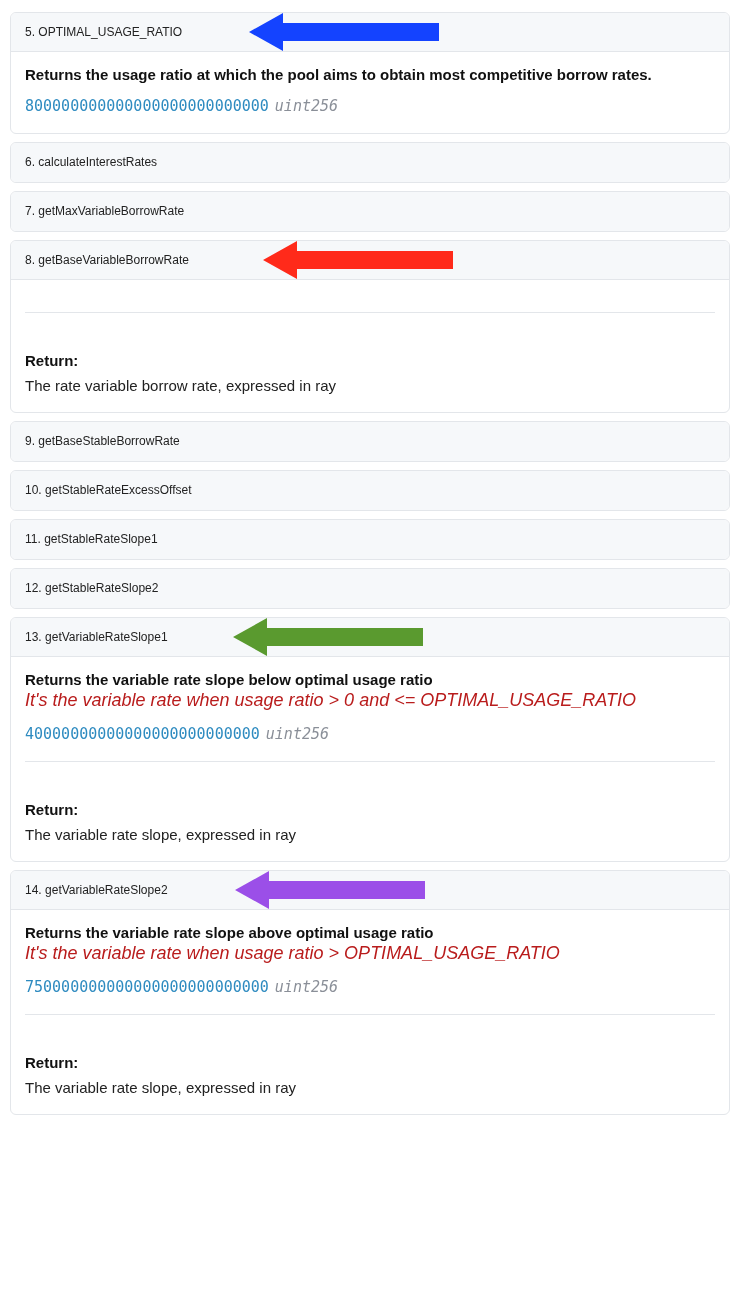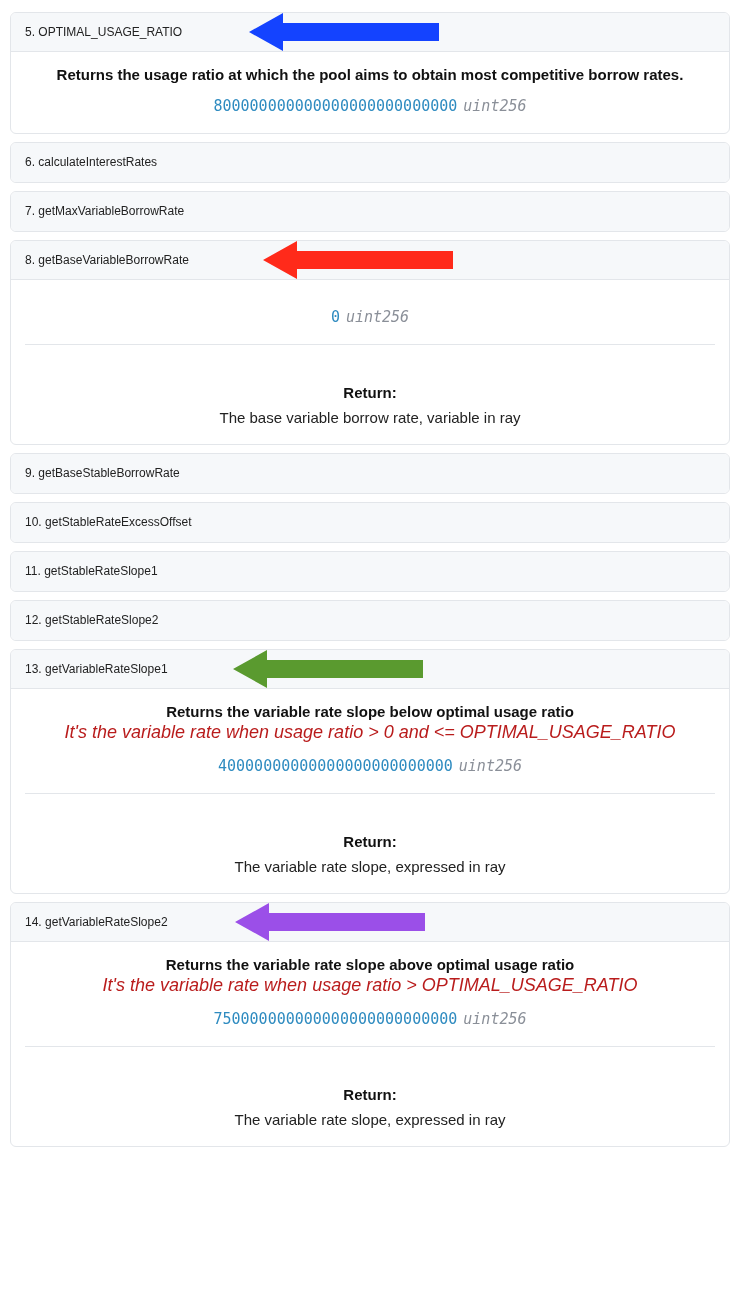--- a/index.html
+++ b/index.html
@@ -28,21 +28,20 @@
     cursor: pointer;
     border-bottom: 1px solid transparent;
   }
   .item.expanded .header {
     border-bottom: 1px solid #e3e6ea;
   }
   .idx { }
   .body {
     padding: 14px 14px 18px 14px;
     display: none;
-    text-align: center;
   }
   .item.expanded .body { display: block; }
   .desc {
     font-weight: 700;
     color: #111;
     margin-bottom: 2px;
   }
   .subdesc {
     font-style: italic;
     color: #b91c1c;
@@ -105,24 +104,23 @@
     <div class="item">
       <div class="header"><span class="idx">7.</span> <span>getMaxVariableBorrowRate</span></div>
     </div>
     <div class="item expanded">
       <div class="header"><span class="idx">8.</span> <span>getBaseVariableBorrowRate</span><div class="arrow" style="--ax: 252px;">
           <svg width="190" height="46" viewBox="0 0 190 46">
     <polygon points="0,23 34,4 34,14 190,14 190,32 34,32 34,42" fill="#ff2a1a"></polygon>
   </svg>
         </div></div>
       <div class="body">
-        <div class="value-row"><span class="value">0</span><span class="type">uint256</span></div>
         <div class="divider"></div>
         <div class="return-label">Return:</div>
-        <div class="return-text">The base variable borrow rate, variable in ray</div>
+        <div class="return-text">The rate variable borrow rate, expressed in ray</div>
       </div>
     </div>
     <div class="item">
       <div class="header"><span class="idx">9.</span> <span>getBaseStableBorrowRate</span></div>
     </div>
     <div class="item">
       <div class="header"><span class="idx">10.</span> <span>getStableRateExcessOffset</span></div>
     </div>
     <div class="item">
       <div class="header"><span class="idx">11.</span> <span>getStableRateSlope1</span></div>

